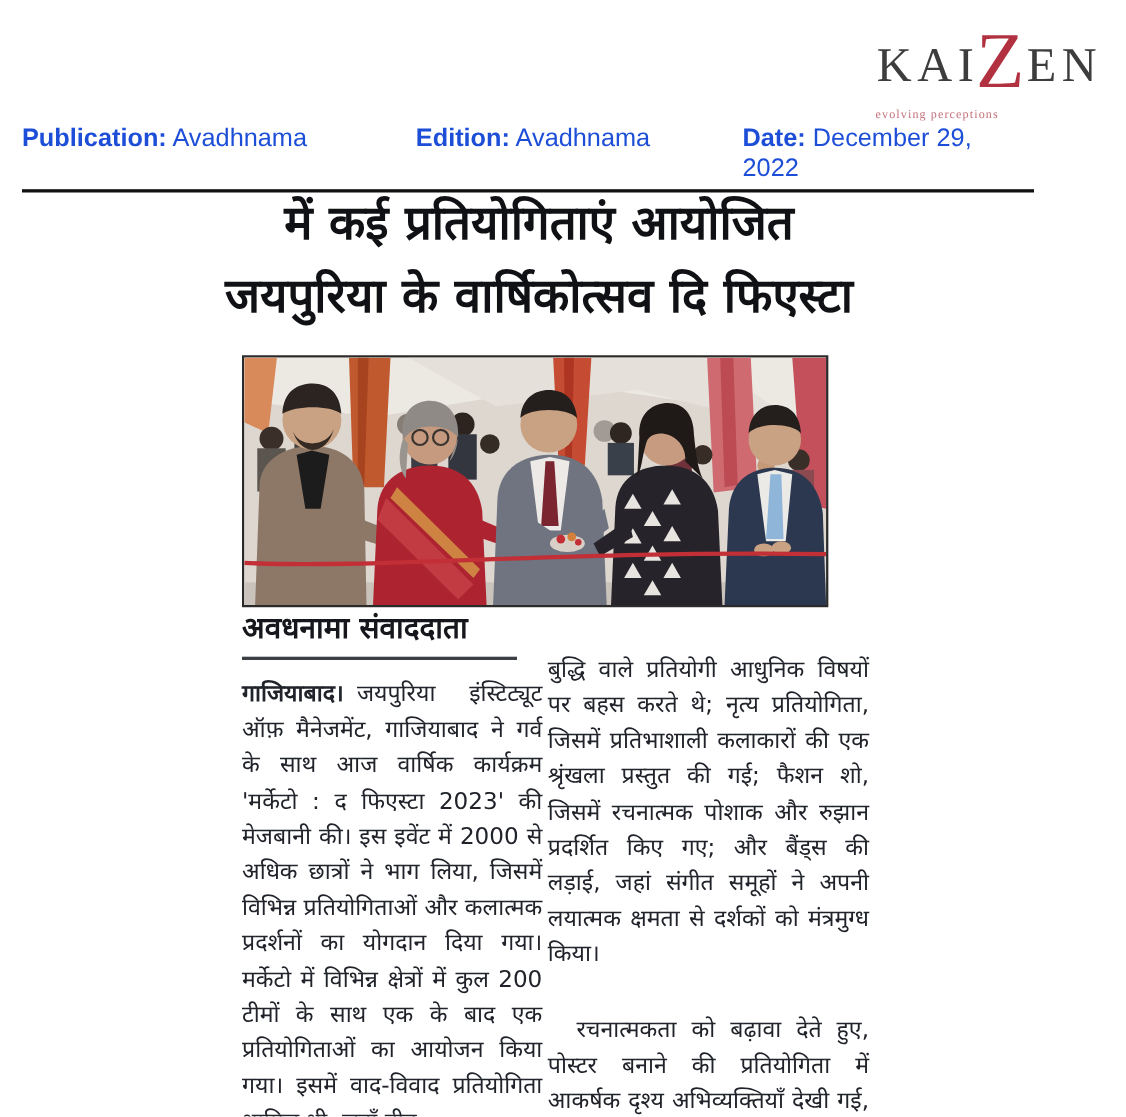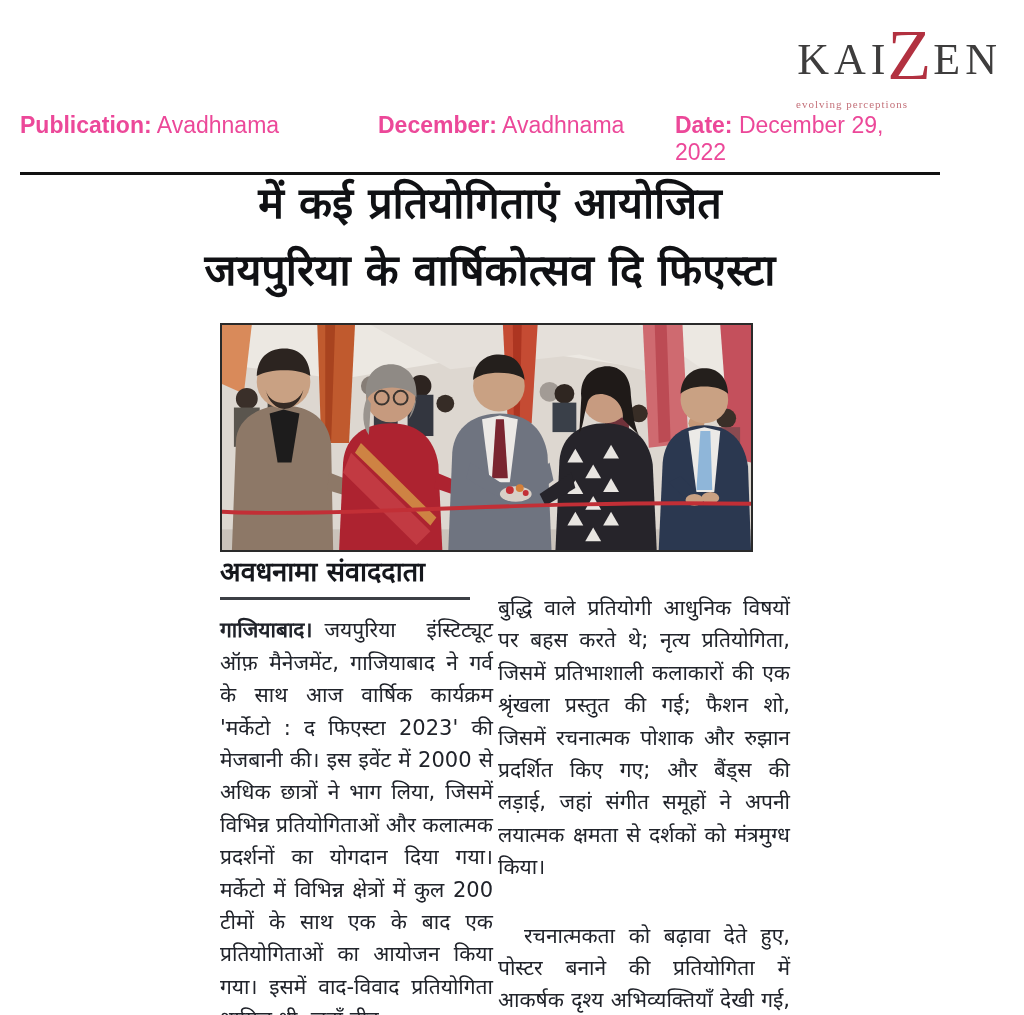--- a/index.html
+++ b/index.html
@@ -53,21 +53,21 @@
 
   
   .meta-line {
     position: absolute;
     left: 20px;
     top: 112px;
     width: 920px;
     display: flex;
     font-family: "Liberation Sans", sans-serif;
     font-size: 23px;
-    color: #ec4899;
+    color: #1d4ed8;
     border-bottom: 3px solid #111111;
     padding-bottom: 6px;
   }
   .meta-cell-1 { width: 358px; }
   .meta-cell-2 { width: 297px; }
   .meta-cell-3 { flex: 1; }
   .meta-label { font-weight: 700; }
 
   
   .headline {
@@ -138,21 +138,21 @@
   </div>
   <div class="logo-tagline">evolving perceptions</div>
 </div>
 
 <div class="meta-line">
   <div class="meta-cell-1">
     <span class="meta-label">Publication:</span>
     <span>Avadhnama</span>
   </div>
   <div class="meta-cell-2">
-    <span class="meta-label">December:</span>
+    <span class="meta-label">Edition:</span>
     <span>Avadhnama</span>
   </div>
   <div class="meta-cell-3">
     <span class="meta-label">Date:</span>
     <span>December 29, 2022</span>
   </div>
 </div>
 
 <div class="headline">
   <div>में कई प्रतियोगिताएं आयोजित</div>

